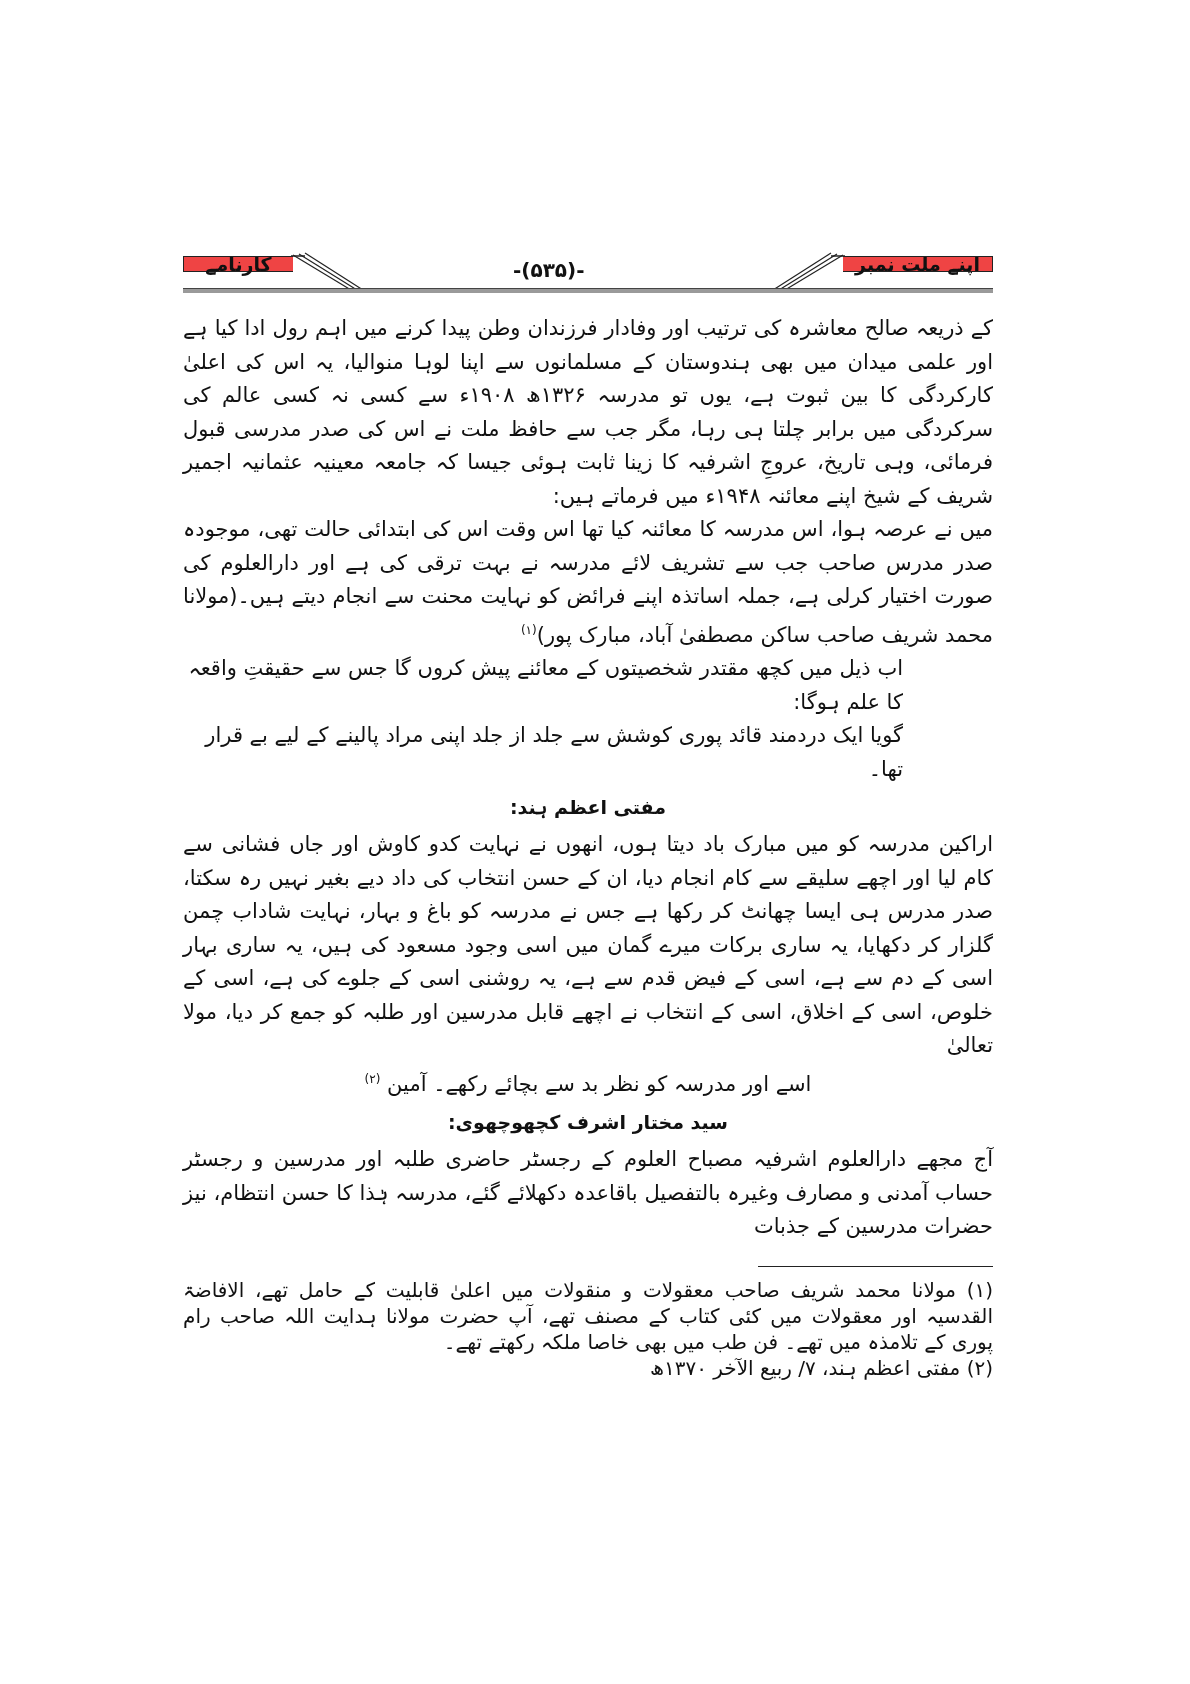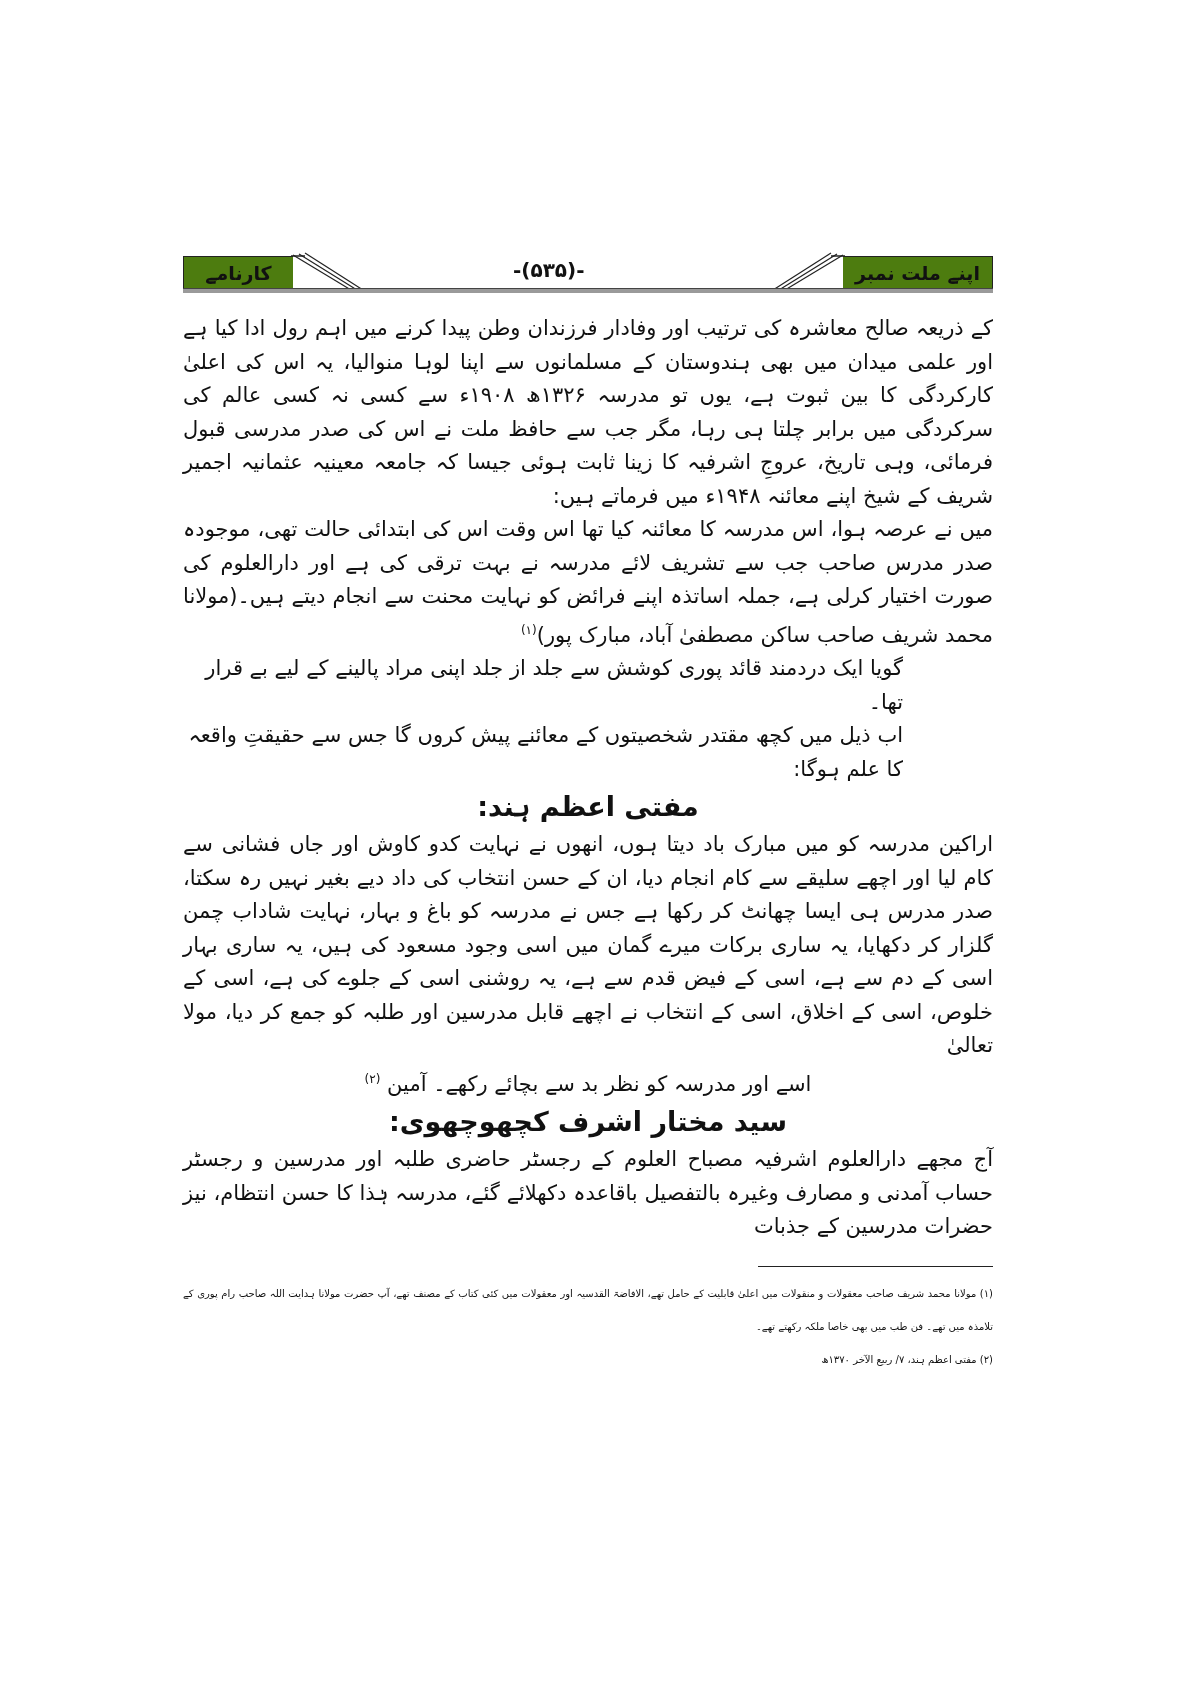--- a/index.html
+++ b/index.html
@@ -2,44 +2,44 @@
 <html><head>
 <meta charset="utf-8">
 <style>
   html, body { margin: 0; padding: 0; background: #ffffff; }
   body { width: 1190px; height: 1684px; position: relative; overflow: hidden;
          font-family: "DejaVu Sans", sans-serif; color: #111; }
   .page { position: absolute; left: 183px; top: 252px; width: 810px; }
 
   
   .header { position: relative; height: 40px; }
-  .hdr-box { position: absolute; top: 4px; height: 33px; border: 1.5px solid #222; background: #4d7c0f;
+  .hdr-box { position: absolute; top: 4px; height: 16px; border: 1.5px solid #222; background: #ef4444;
              display: flex; align-items: center; justify-content: center; box-sizing: border-box;
              direction: rtl; font-size: 19px; font-weight: bold; }
   .hdr-left { left: 0; width: 110px; border-right: none; }
   .hdr-right { right: 0; width: 150px; border-left: none; }
   .hdr-page { position: absolute; left: 330px; width: 150px; top: 6px; text-align: left;
               font-size: 20px; font-weight: bold; direction: rtl; }
   .hdr-rule { position: absolute; left: 0; right: 0; top: 36px; height: 4px;
               background: #9a9a9a; border-top: 1px solid #444; }
   .slant { position: absolute; top: 0; width: 80px; height: 40px; }
   .slant.l { left: 108px; }
   .slant.r { right: 148px; }
 
   .body { direction: rtl; text-align: justify; font-size: 21px; line-height: 33.5px;
           margin-top: 20px; }
   .body p { margin: 0; }
   .quote { text-align: justify; }
   .center { text-align: center; }
   .hangl { padding-right: 90px; text-align: right; }
-  .heading { font-size: 27px; font-weight: bold; text-align: center; line-height: 38px; margin: 2px 0; }
+  .heading { font-size: 19px; font-weight: bold; text-align: center; line-height: 38px; margin: 2px 0; }
   sup { font-size: 12px; }
 
   .fn-rule { margin: 22px 0 10px auto; width: 235px; height: 1.5px; background: #222; }
-  .foot { direction: rtl; font-size: 10px; line-height: 33px; text-align: justify; }
+  .foot { direction: rtl; font-size: 20px; line-height: 26px; text-align: justify; }
   .foot p { margin: 0; }
 </style>
 </head>
 <body>
 
 <div class="page">
 
   <div class="header">
     <div class="hdr-box hdr-left">کارنامے</div>
     <svg class="slant l" viewBox="0 0 80 40">
@@ -55,22 +55,22 @@
       <line x1="66" y1="1" x2="8" y2="38" stroke="#222" stroke-width="1.2"></line>
       <line x1="66" y1="4" x2="80" y2="4" stroke="#222" stroke-width="1.5"></line>
     </svg>
     <div class="hdr-box hdr-right">اپنے ملت نمبر</div>
     <div class="hdr-rule"></div>
   </div>
 
   <div class="body">
     <p>کے ذریعہ صالح معاشرہ کی ترتیب اور وفادار فرزندان وطن پیدا کرنے میں اہم رول ادا کیا ہے اور علمی میدان میں بھی ہندوستان کے مسلمانوں سے اپنا لوہا منوالیا، یہ اس کی اعلیٰ کارکردگی کا بین ثبوت ہے، یوں تو مدرسہ ۱۳۲۶ھ ۱۹۰۸ء سے کسی نہ کسی عالم کی سرکردگی میں برابر چلتا ہی رہا، مگر جب سے حافظ ملت نے اس کی صدر مدرسی قبول فرمائی، وہی تاریخ، عروجِ اشرفیہ کا زینا ثابت ہوئی جیسا کہ جامعہ معینیہ عثمانیہ اجمیر شریف کے شیخ اپنے معائنہ ۱۹۴۸ء میں فرماتے ہیں:</p>
     <p class="quote"><span>میں نے عرصہ ہوا، اس مدرسہ کا معائنہ کیا تھا اس وقت اس کی ابتدائی حالت تھی، موجودہ صدر مدرس صاحب جب سے تشریف لائے مدرسہ نے بہت ترقی کی ہے اور دارالعلوم کی صورت اختیار کرلی ہے، جملہ اساتذہ اپنے فرائض کو نہایت محنت سے انجام دیتے ہیں۔(مولانا محمد شریف صاحب ساکن مصطفیٰ آباد، مبارک پور)</span><sup>(۱)</sup></p>
+    <p class="hangl">اب ذیل میں کچھ مقتدر شخصیتوں کے معائنے پیش کروں گا جس سے حقیقتِ واقعہ کا علم ہوگا:</p>
     <p class="hangl">گویا ایک دردمند قائد پوری کوشش سے جلد از جلد اپنی مراد پالینے کے لیے بے قرار تھا۔</p>
-    <p class="hangl">اب ذیل میں کچھ مقتدر شخصیتوں کے معائنے پیش کروں گا جس سے حقیقتِ واقعہ کا علم ہوگا:</p>
 
     <div class="heading">مفتی اعظم ہند:</div>
     <p>اراکین مدرسہ کو میں مبارک باد دیتا ہوں، انھوں نے نہایت کدو کاوش اور جاں فشانی سے کام لیا اور اچھے سلیقے سے کام انجام دیا، ان کے حسن انتخاب کی داد دیے بغیر نہیں رہ سکتا، صدر مدرس ہی ایسا چھانٹ کر رکھا ہے جس نے مدرسہ کو باغ و بہار، نہایت شاداب چمن گلزار کر دکھایا، یہ ساری برکات میرے گمان میں اسی وجود مسعود کی ہیں، یہ ساری بہار اسی کے دم سے ہے، اسی کے فیض قدم سے ہے، یہ روشنی اسی کے جلوے کی ہے، اسی کے خلوص، اسی کے اخلاق، اسی کے انتخاب نے اچھے قابل مدرسین اور طلبہ کو جمع کر دیا، مولا تعالیٰ</p>
     <p class="center"><span>اسے اور مدرسہ کو نظر بد سے بچائے رکھے۔ آمین</span> <sup>(۲)</sup></p>
 
     <div class="heading">سید مختار اشرف کچھوچھوی:</div>
     <p>آج مجھے دارالعلوم اشرفیہ مصباح العلوم کے رجسٹر حاضری طلبہ اور مدرسین و رجسٹر حساب آمدنی و مصارف وغیرہ بالتفصیل باقاعدہ دکھلائے گئے، مدرسہ ہٰذا کا حسن انتظام، نیز حضرات مدرسین کے جذبات</p>
   </div>
 
   <div class="fn-rule"></div>

